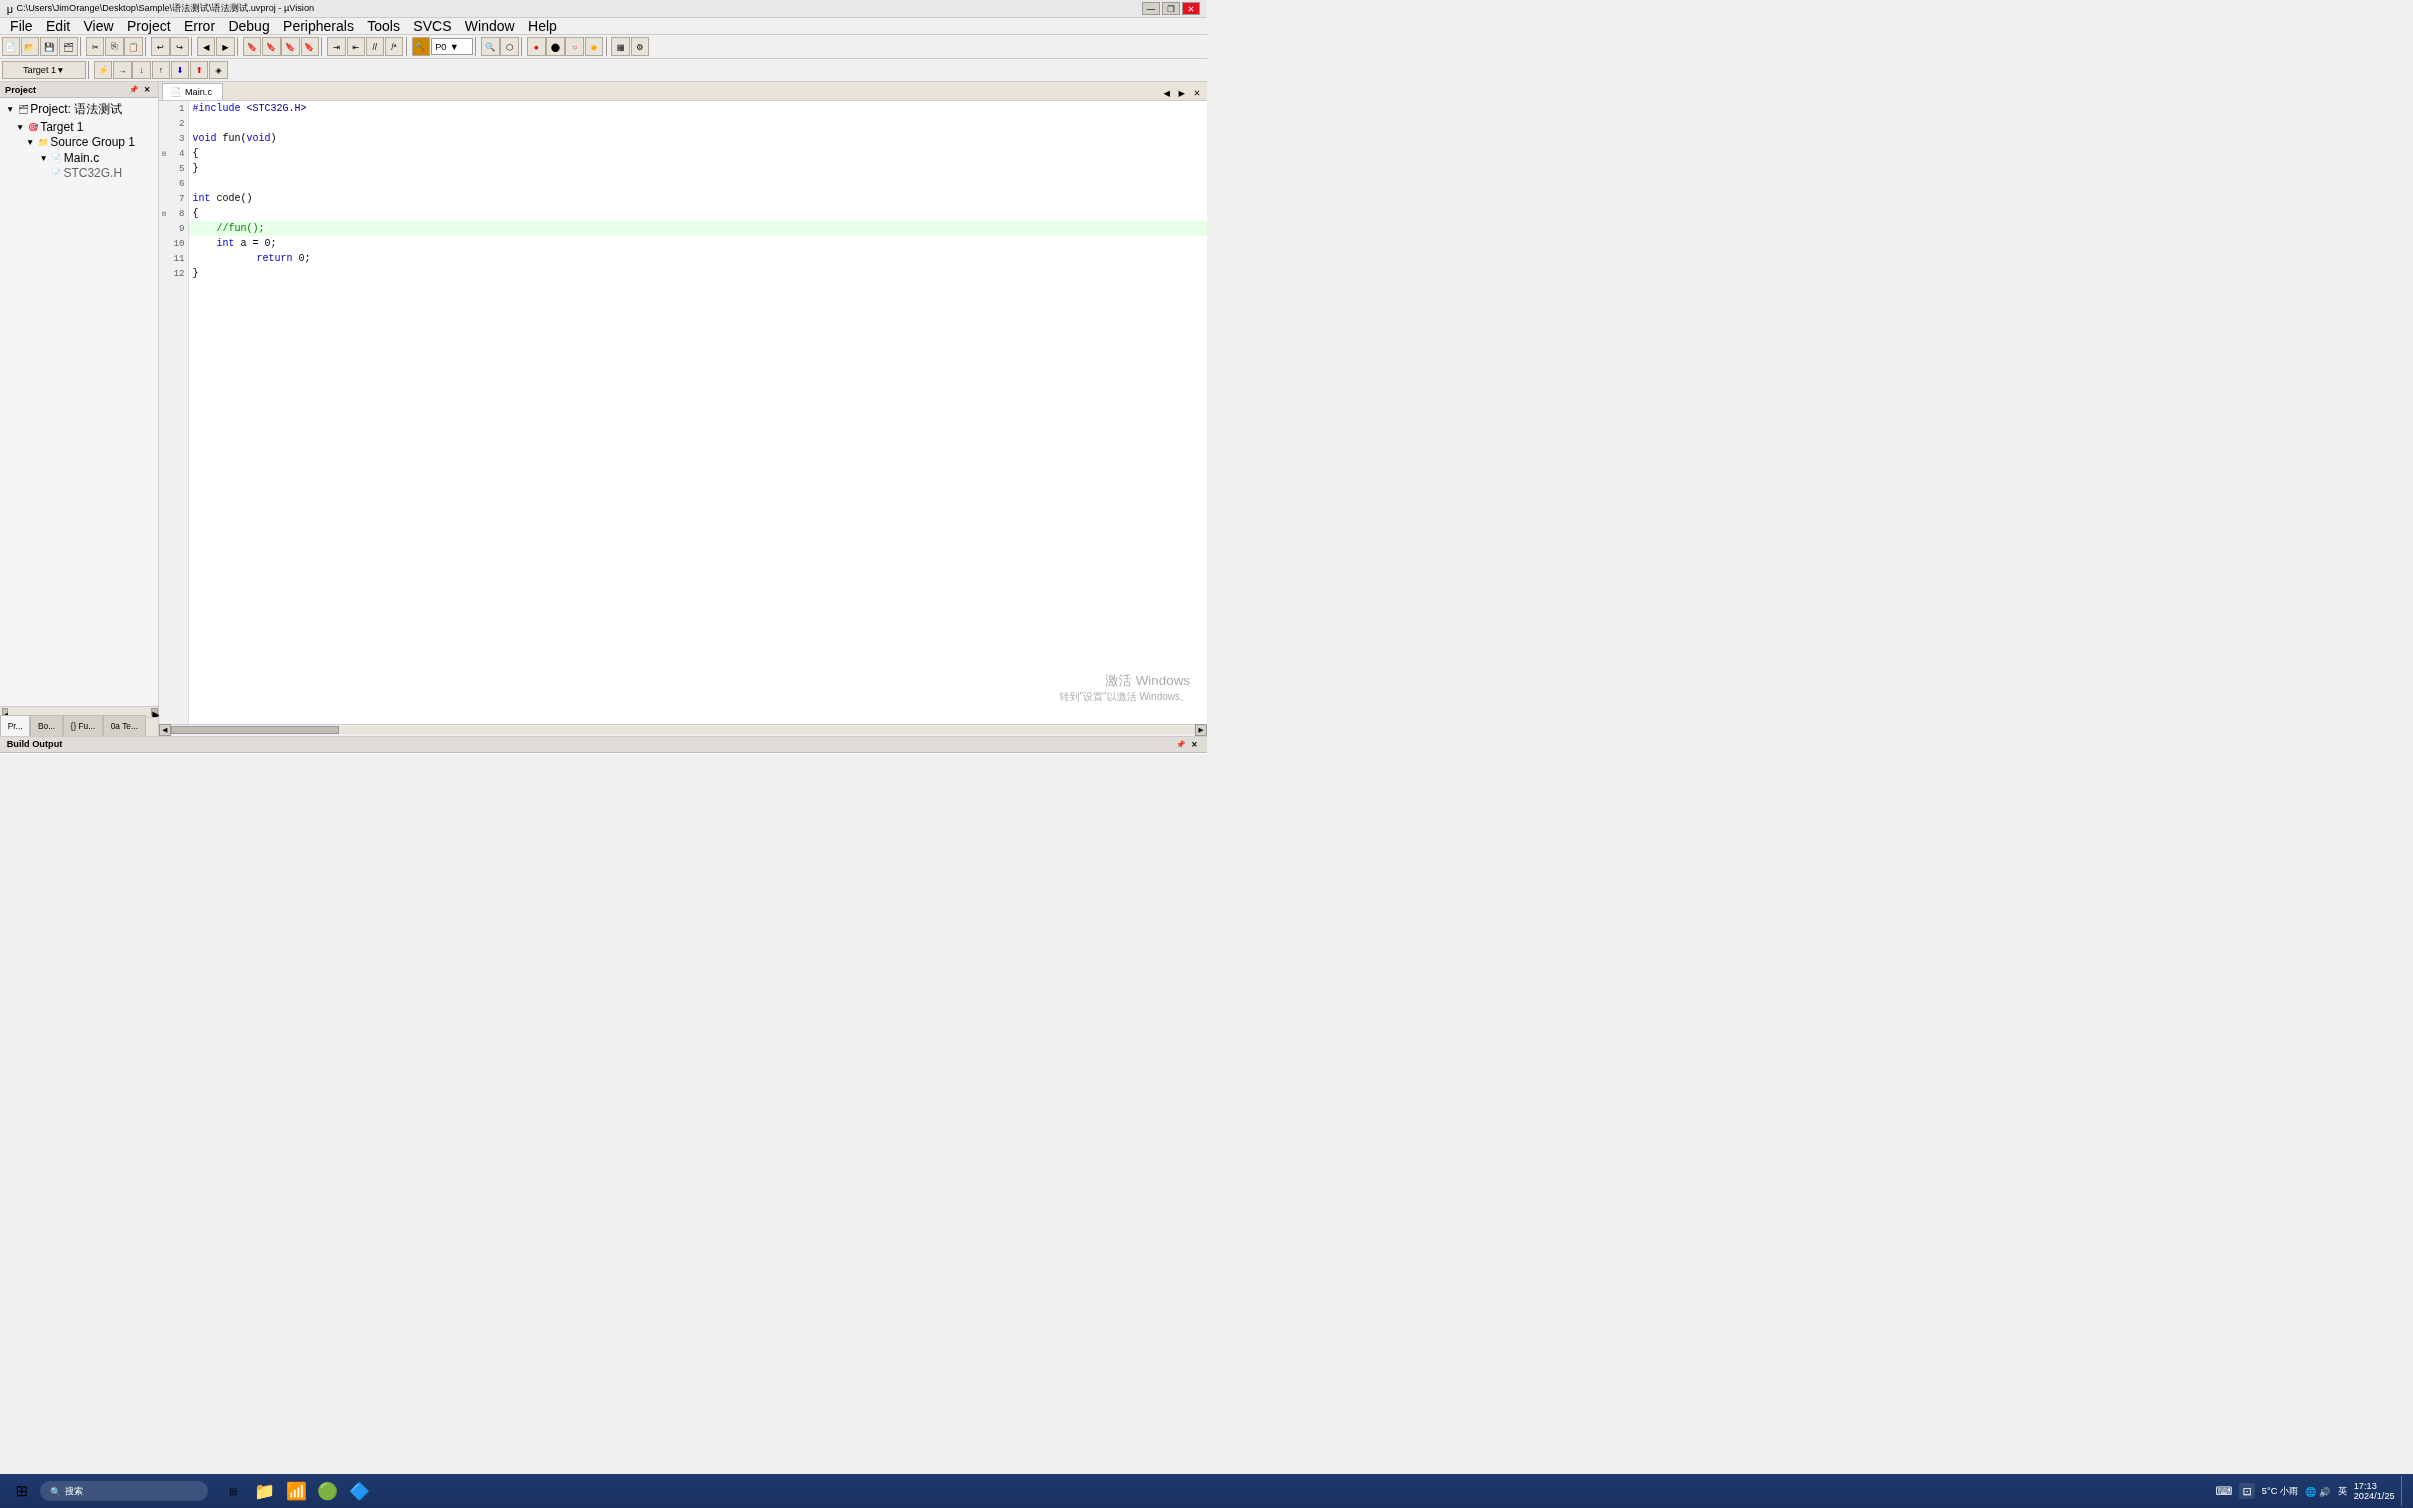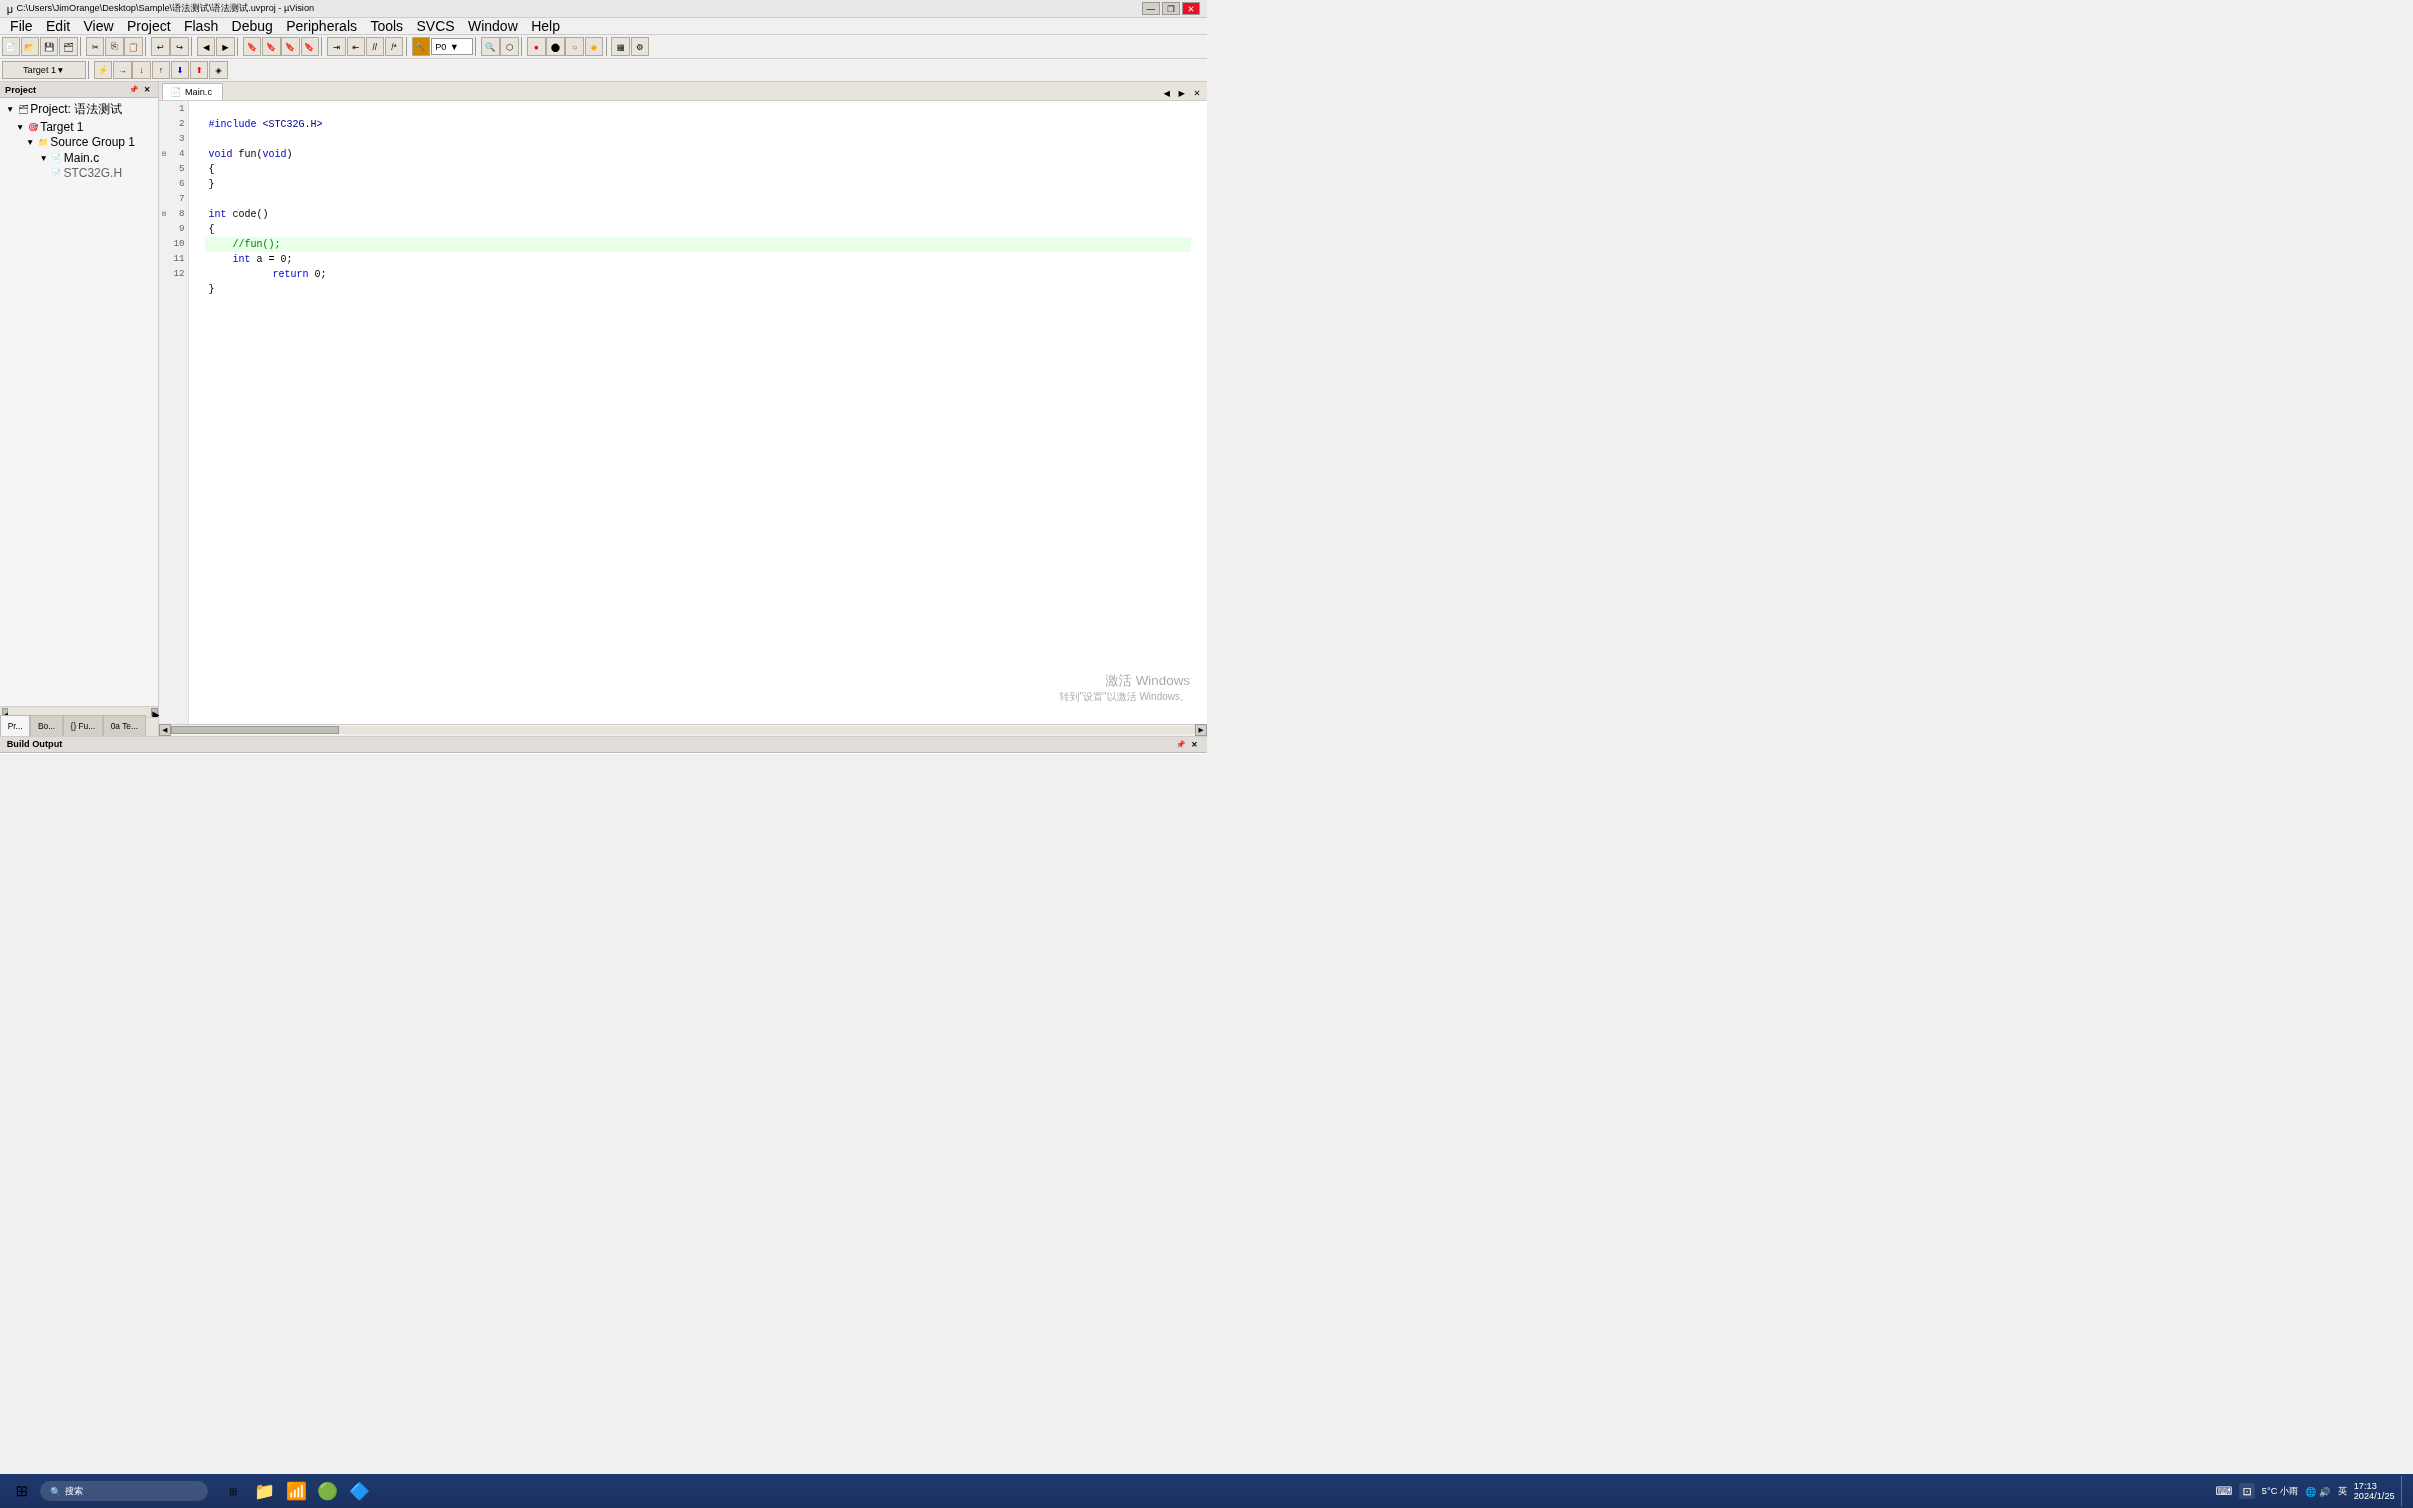--- a/index.html
+++ b/index.html
@@ -241,21 +241,21 @@
       left: 0;
       width: 10px;
       height: 10px;
       font-size: 7.5px;
       display: flex; align-items: center; justify-content: center;
       cursor: pointer;
       color: #666;
     }
     .code-content {
       flex: 1;
-      padding: 16px;
+      padding: 0;
     }
     .code-line {
       height: 15px;
       display: flex;
       align-items: center;
       padding-left: 3.4px;
       white-space: pre;
       font-size: 10px;
     }
     .code-line.highlighted { background: #e8ffe8; }
@@ -416,21 +416,21 @@
     <div class="title-btn">❐</div>
     <div class="title-btn" style="background:#e81123;color:white;">✕</div>
   </div>
 </div>
 
 <div class="menu-bar">
   <div class="menu-item">File</div>
   <div class="menu-item">Edit</div>
   <div class="menu-item">View</div>
   <div class="menu-item">Project</div>
-  <div class="menu-item">Flash</div>
+  <div class="menu-item">Error</div>
   <div class="menu-item">Debug</div>
   <div class="menu-item">Peripherals</div>
   <div class="menu-item">Tools</div>
   <div class="menu-item">SVCS</div>
   <div class="menu-item">Window</div>
   <div class="menu-item">Help</div>
 </div>
 
 <div class="toolbar">
 

